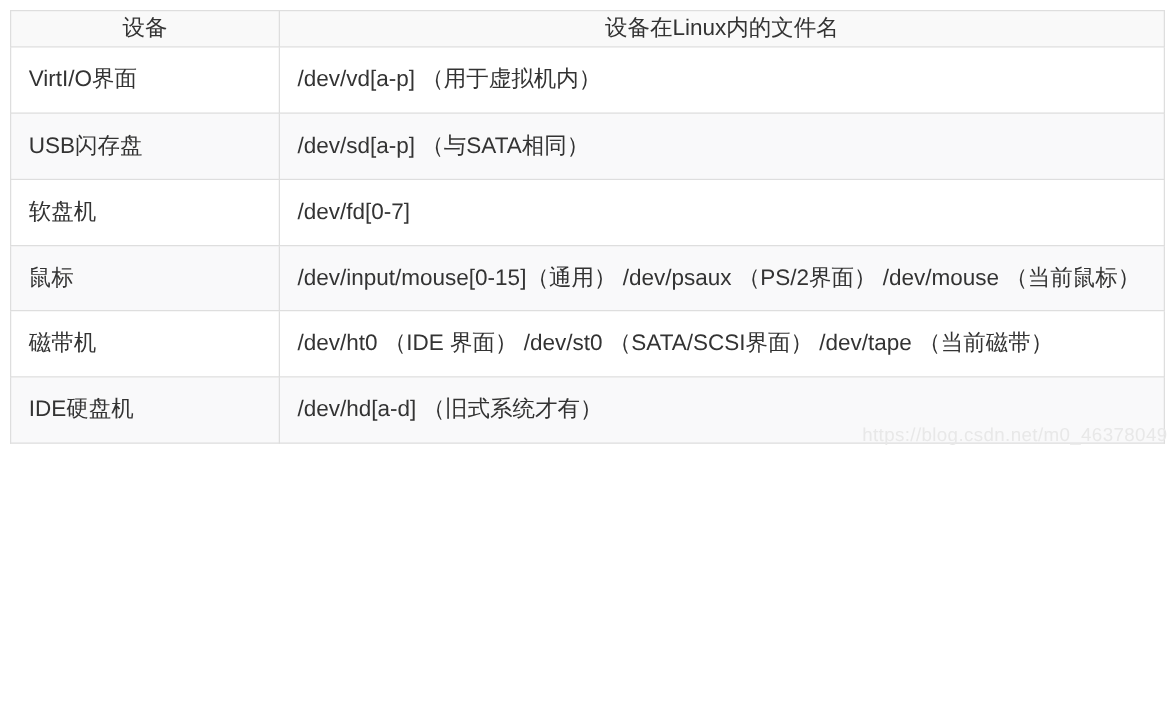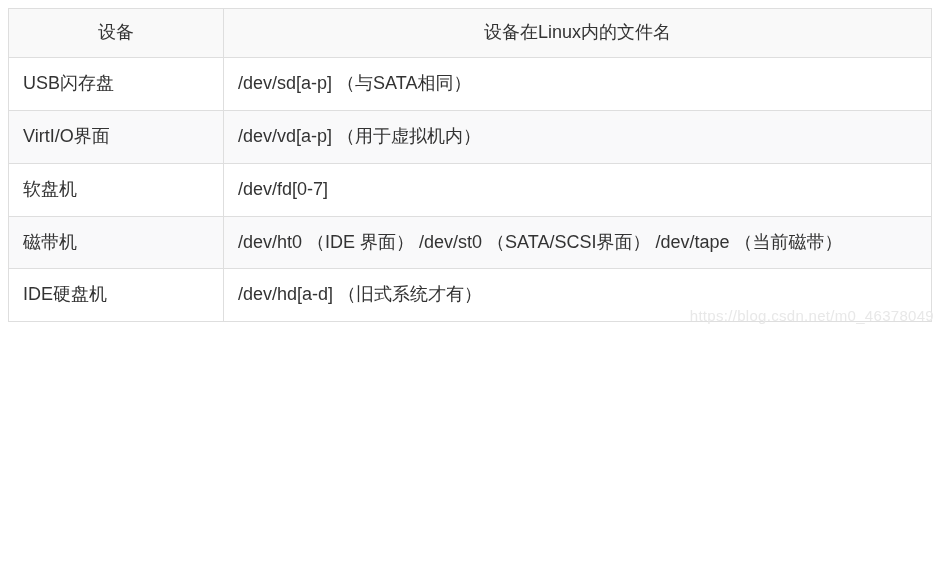--- a/index.html
+++ b/index.html
@@ -25,21 +25,21 @@
       border: 1px solid #dedede;
       padding: 12px 14px;
       text-align: left;
       vertical-align: middle;
       line-height: 1.55;
     }
     th {
       background: #f9f9f9;
       font-weight: 400;
       text-align: center;
-      padding: 10px 14px;
+      padding: 0 14px;
     }
     th.col-device {
       width: 215px;
     }
     tbody tr:nth-child(even) td {
       background: #f9f9fa;
     }
     tbody tr:nth-child(odd) td {
       background: #ffffff;
     }
@@ -59,30 +59,34 @@
 
 <table>
   <thead>
     <tr>
       <th class="col-device">设备</th>
       <th>设备在Linux内的文件名</th>
     </tr>
   </thead>
   <tbody>
     <tr>
+      <td>VirtI/O界面</td>
+      <td>/dev/vd[a-p] （用于虚拟机内）</td>
+    </tr>
+    <tr>
       <td>USB闪存盘</td>
       <td>/dev/sd[a-p] （与SATA相同）</td>
     </tr>
     <tr>
-      <td>VirtI/O界面</td>
-      <td>/dev/vd[a-p] （用于虚拟机内）</td>
+      <td>软盘机</td>
+      <td>/dev/fd[0-7]</td>
     </tr>
     <tr>
-      <td>软盘机</td>
-      <td>/dev/fd[0-7]</td>
+      <td>鼠标</td>
+      <td>/dev/input/mouse[0-15]（通用） /dev/psaux （PS/2界面） /dev/mouse （当前鼠标）</td>
     </tr>
     <tr>
       <td>磁带机</td>
       <td>/dev/ht0 （IDE 界面） /dev/st0 （SATA/SCSI界面） /dev/tape （当前磁带）</td>
     </tr>
     <tr>
       <td>IDE硬盘机</td>
       <td>/dev/hd[a-d] （旧式系统才有）</td>
     </tr>
   </tbody>

